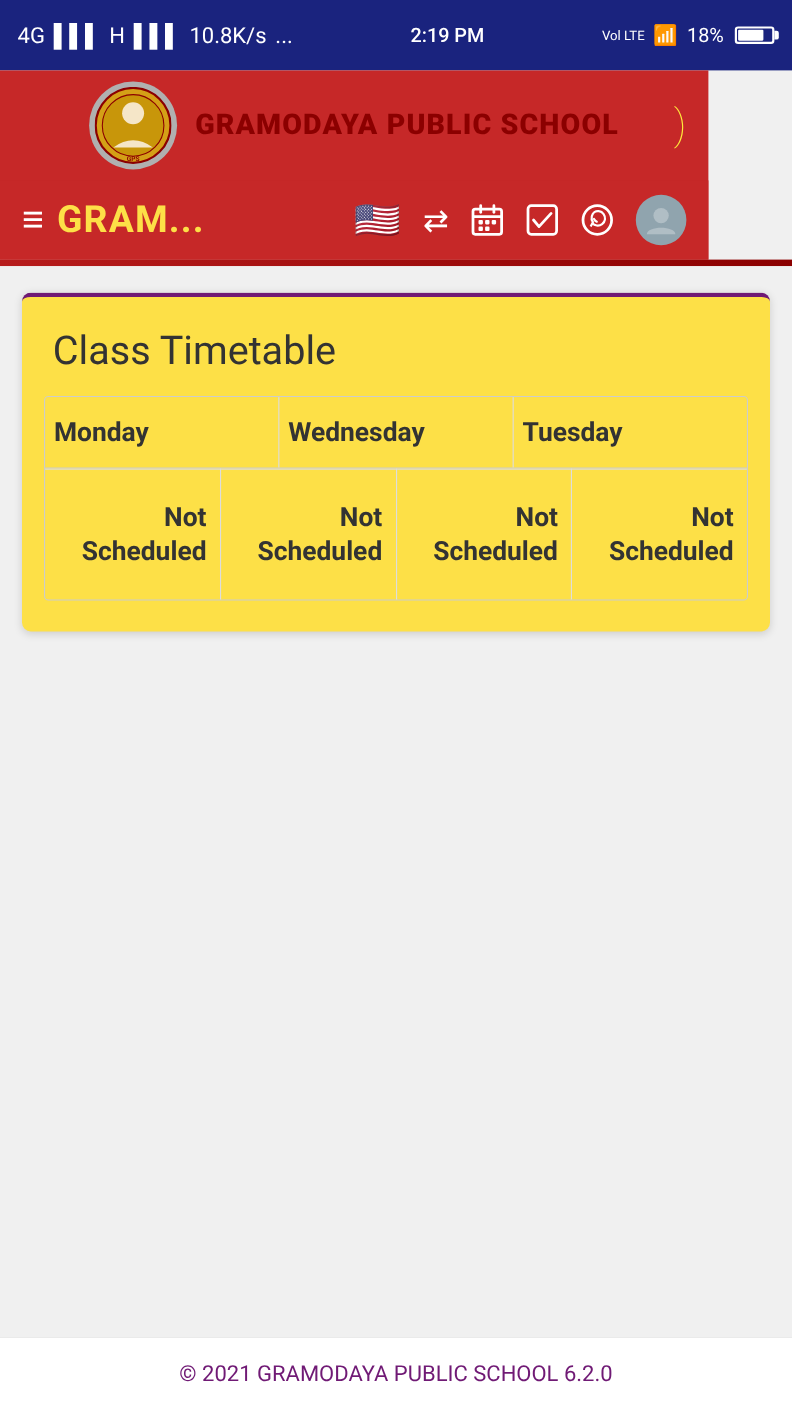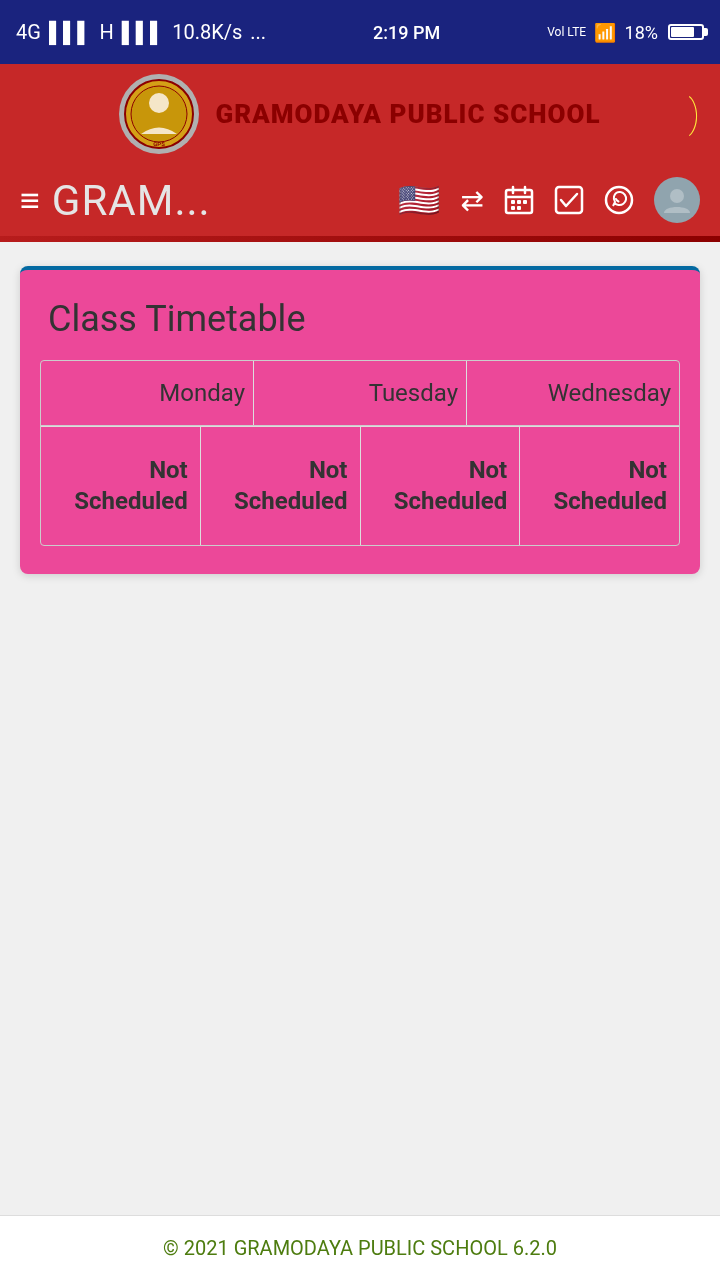--- a/index.html
+++ b/index.html
@@ -71,21 +71,21 @@
       left: 1px;
       top: 1px;
       height: calc(100% - 2px);
       width: 73%;
       background: white;
       border-radius: 1px;
     }
 
     
     .app-header {
-      width: 720px;
+      width: 644px;
       background-color: #c62828;
       display: flex;
       flex-direction: column;
     }
 
     .school-banner {
       height: 100px;
       display: flex;
       align-items: center;
       justify-content: center;
@@ -143,23 +143,23 @@
       flex: 1;
     }
 
     .hamburger-icon {
       color: white;
       font-size: 34px;
       cursor: pointer;
     }
 
     .app-title {
-      color: #e5e5e5;
-      font-size: 42px;
-      font-weight: 400;
+      color: #fde047;
+      font-size: 34px;
+      font-weight: 700;
       letter-spacing: 1px;
     }
 
     .nav-icons {
       display: flex;
       align-items: center;
       gap: 20px;
     }
 
     .nav-icon {
@@ -192,25 +192,25 @@
     }
 
     
     .main-content {
       padding: 24px 20px;
       background-color: #f0f0f0;
       min-height: 900px;
     }
 
     .timetable-card {
-      background: #ec4899;
+      background: #fde047;
       border-radius: 8px;
       box-shadow: 0 2px 8px rgba(0,0,0,0.15);
       overflow: hidden;
-      border-top: 4px solid #0369a1;
+      border-top: 4px solid #701a75;
     }
 
     .card-title {
       font-size: 36px;
       font-weight: 400;
       color: #333;
       padding: 28px 28px 20px 28px;
     }
 
     .timetable-scroll-wrapper {
@@ -227,24 +227,24 @@
     }
 
     .timetable-header-row {
       display: flex;
       border-bottom: 1px solid #ccc;
     }
 
     .timetable-header-cell {
       flex: 1;
       min-width: 140px;
-      text-align: right;
+      text-align: left;
       padding: 18px 8px;
       font-size: 24px;
-      font-weight: 400;
+      font-weight: 700;
       color: #333;
       border-right: 1px solid #ddd;
     }
 
     .timetable-header-cell:last-child {
       border-right: none;
     }
 
     .timetable-data-row {
       display: flex;
@@ -270,21 +270,21 @@
     
     .footer {
       position: fixed;
       bottom: 0;
       left: 0;
       width: 720px;
       background: white;
       text-align: center;
       padding: 20px;
       font-size: 20px;
-      color: #4d7c0f;
+      color: #701a75;
       border-top: 1px solid #ddd;
     }
   </style>
 </head>
 <body>
 
 <div class="status-bar">
   <div class="status-left">
     <span>4G</span>
     <span>▌▌▌</span>
@@ -368,22 +368,22 @@
 
 <div class="main-content">
   <div class="timetable-card">
     <h2 class="card-title">Class Timetable</h2>
 
     <div class="timetable-scroll-wrapper">
       <div class="timetable-grid">
 
         <div class="timetable-header-row">
           <div class="timetable-header-cell">Monday</div>
+          <div class="timetable-header-cell">Wednesday</div>
           <div class="timetable-header-cell">Tuesday</div>
-          <div class="timetable-header-cell">Wednesday</div>
         </div>
 
         <div class="timetable-data-row">
           <div class="timetable-data-cell">Not Scheduled</div>
           <div class="timetable-data-cell">Not Scheduled</div>
           <div class="timetable-data-cell">Not Scheduled</div>
           <div class="timetable-data-cell">Not Scheduled</div>
         </div>
       </div>
     </div>

